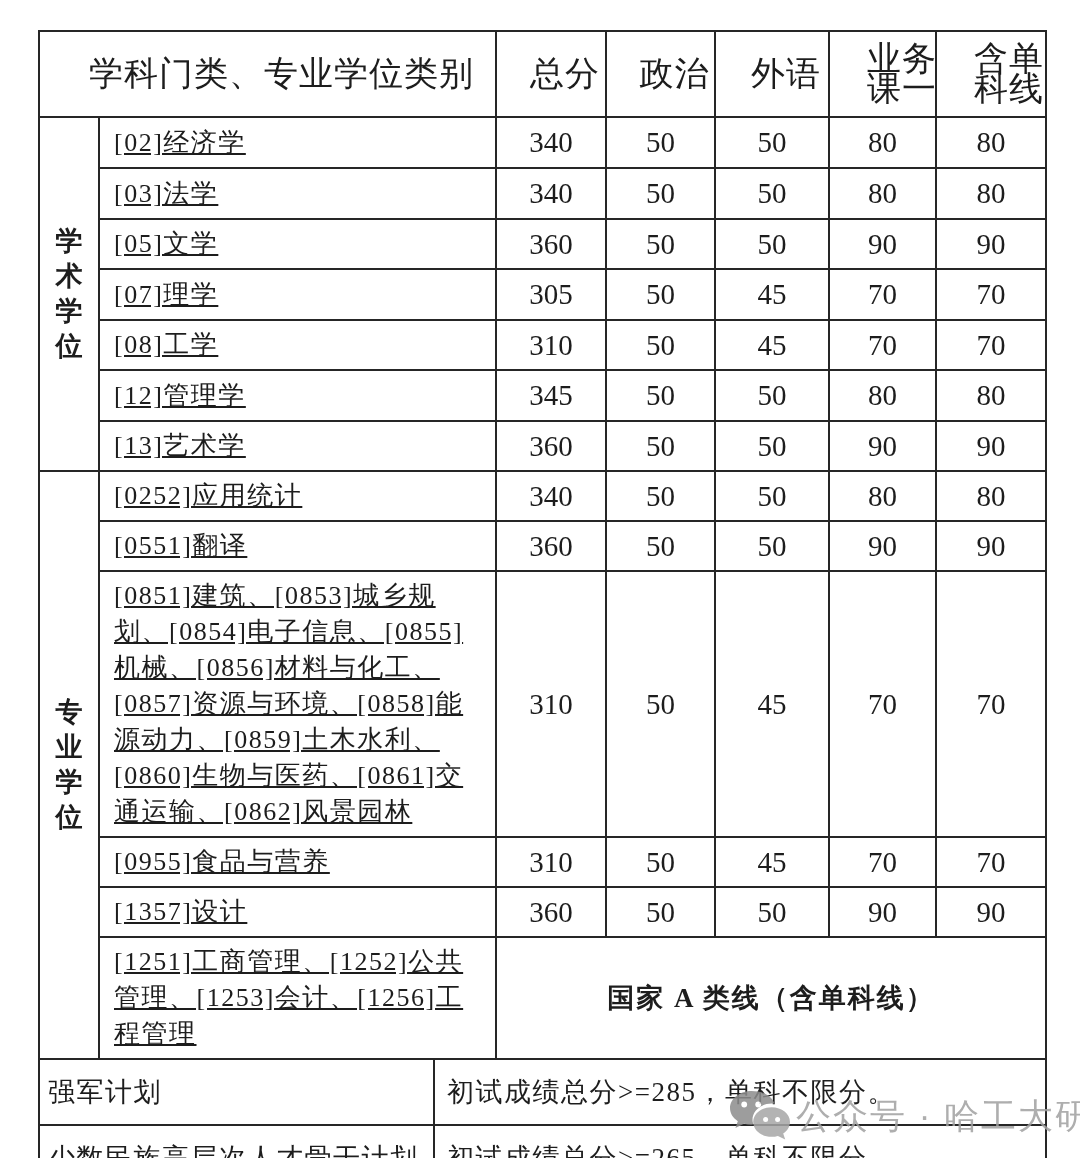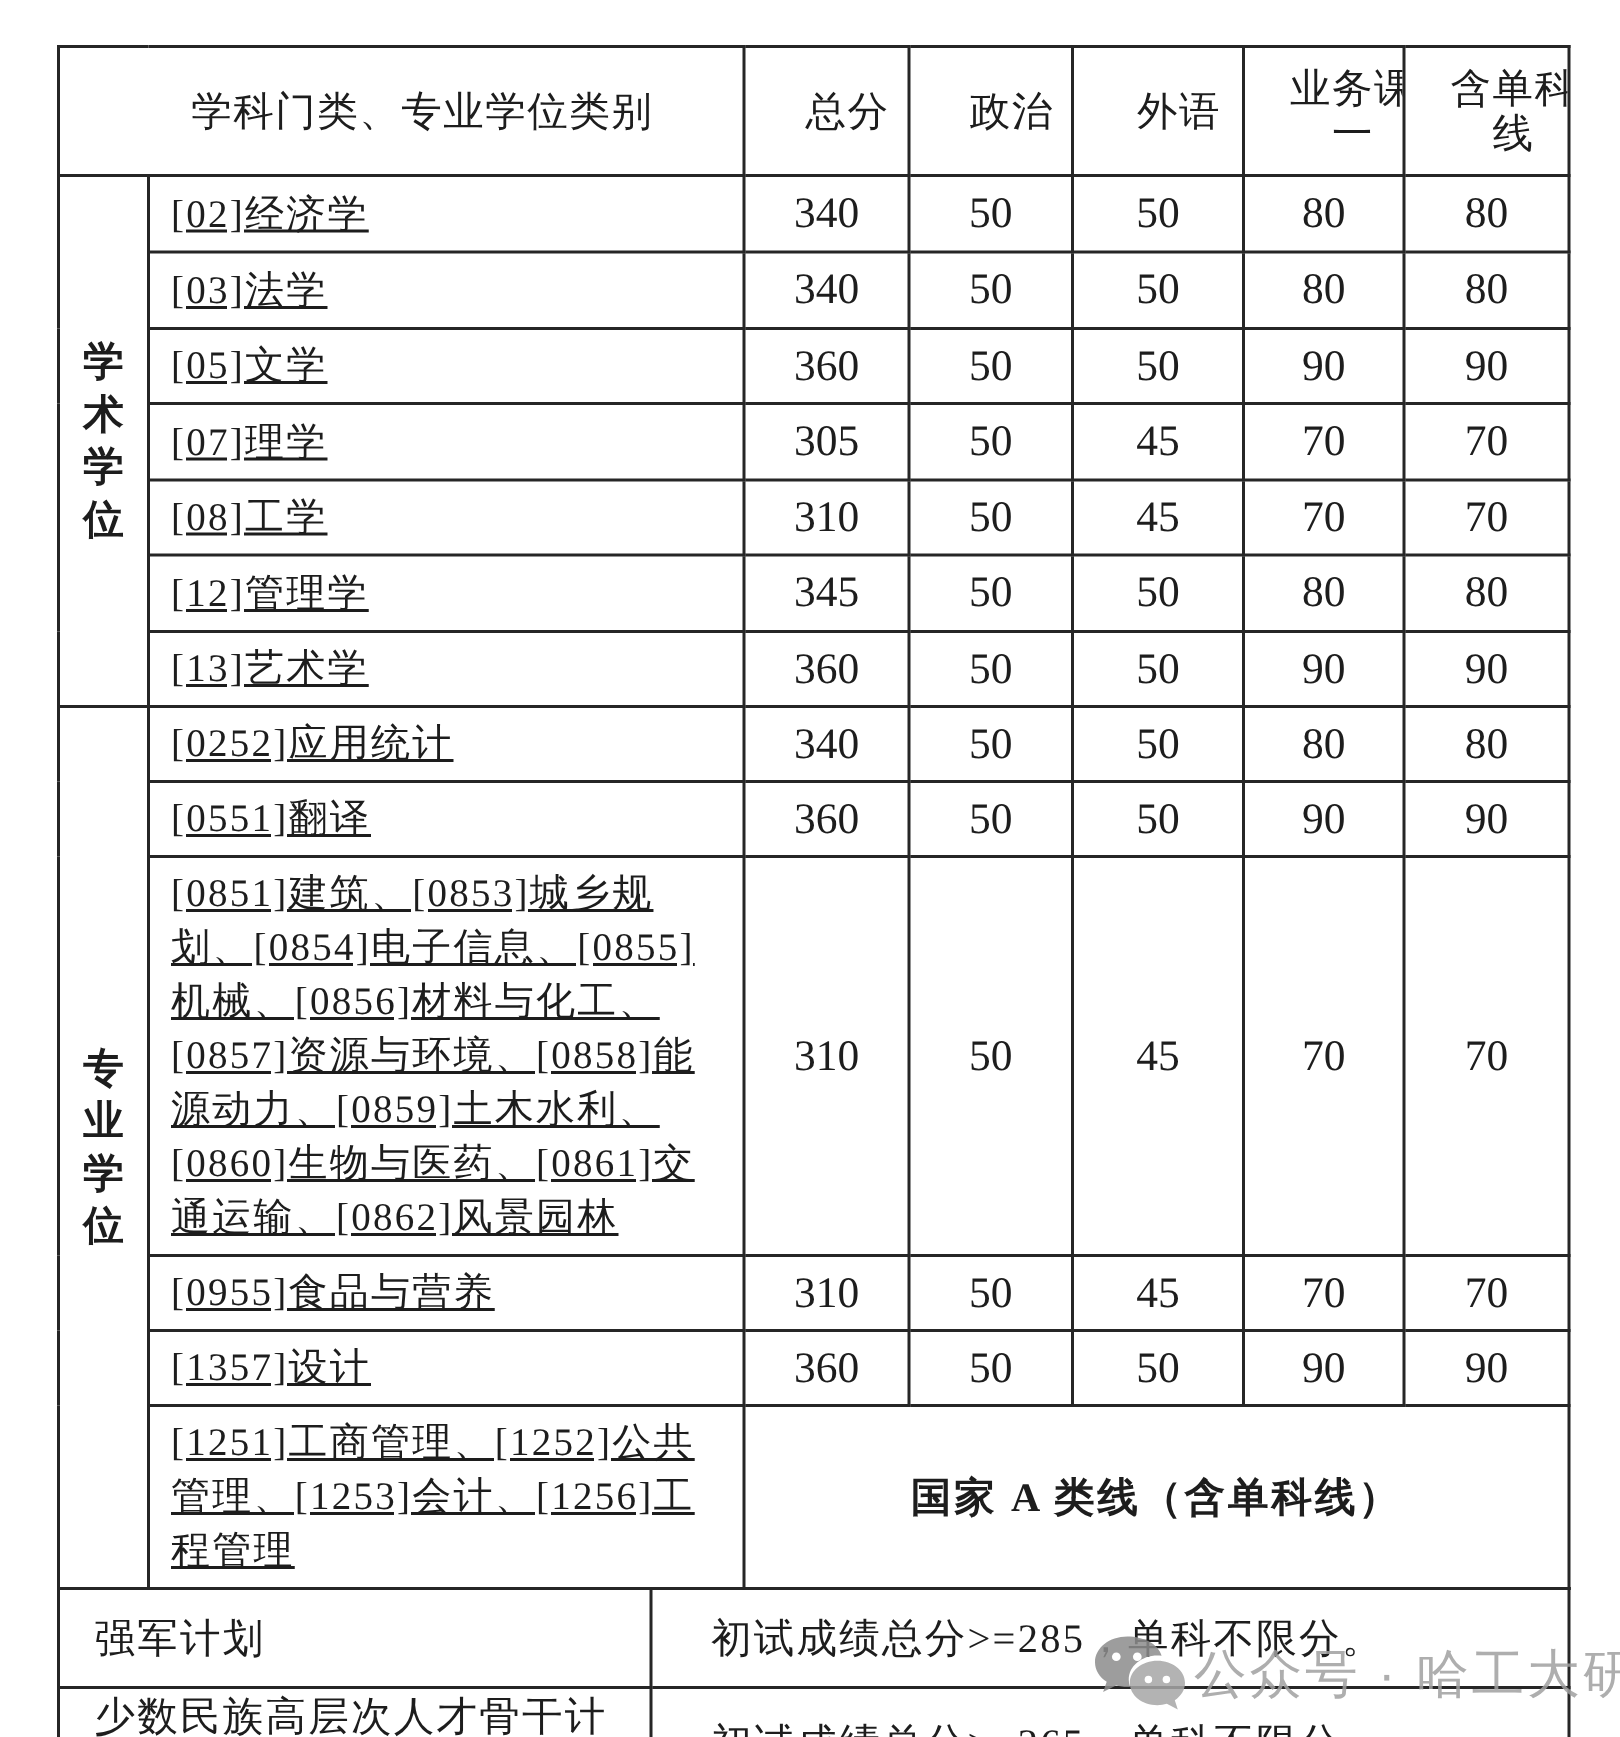--- a/index.html
+++ b/index.html
@@ -7,42 +7,42 @@
   body {
     width:1080px; height:1158px; position:relative; overflow:hidden;
     font-family:"Liberation Serif","DejaVu Serif",serif;
     color:#1d1d1d;
   }
   .sheet { position:absolute; left:38px; top:30px; width:1007px; }
   table { border-collapse:collapse; table-layout:fixed; width:1007px; }
   td { border:2px solid #262626; vertical-align:middle; overflow:hidden; }
 
   
-  .hcell { text-align:center; font-size:27px; letter-spacing:1px;padding-left:28px; }
+  .hcell { text-align:center; font-size:34px; letter-spacing:1px;padding-left:28px; }
   .hwrap { width:88px; margin:12px auto; line-height:30px; }
 
   
   .vcell { text-align:center; }
   .vtext { width:30px; margin:0 auto; font-size:27px; line-height:35px;
            word-break:break-all; text-align:center; letter-spacing:0;font-weight:bold; }
 
   
   .subject { text-align:left; padding:6px 10px 6px 14px; font-size:26px;
              line-height:36px; letter-spacing:1.5px;text-decoration:underline; }
 
   
   .num { text-align:center; font-size:29px;border-radius:19px; }
 
   
   .note { text-align:center; font-size:27px; letter-spacing:2px;font-weight:bold; }
 
   
   .plans { margin-top:-2px; }
-  .plan-name { text-align:left; padding-left:23px; font-size:27px; letter-spacing:1.5px; }
-  .plan-rule { text-align:left; padding-left:39px; font-size:27px; letter-spacing:1.5px; }
+  .plan-name { text-align:left; padding-left:8px; font-size:27px; letter-spacing:1.5px; }
+  .plan-rule { text-align:left; padding-left:12px; font-size:27px; letter-spacing:1.5px; }
 
   
   .watermark {
     position:absolute; left:728px; top:1084px; width:330px; height:64px;
     display:flex; align-items:center; opacity:.85; pointer-events:none;
   }
   .watermark .wm-text {
     font-family:"Liberation Sans","DejaVu Sans",sans-serif;
     font-size:35px; color:#a0a0a0; letter-spacing:2px; white-space:nowrap;
     margin-left:4px;

